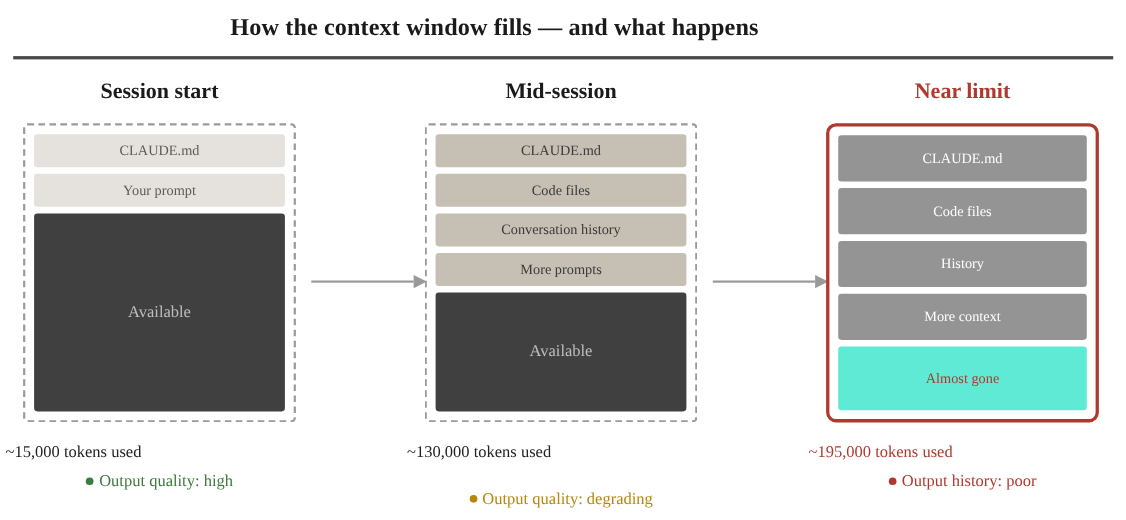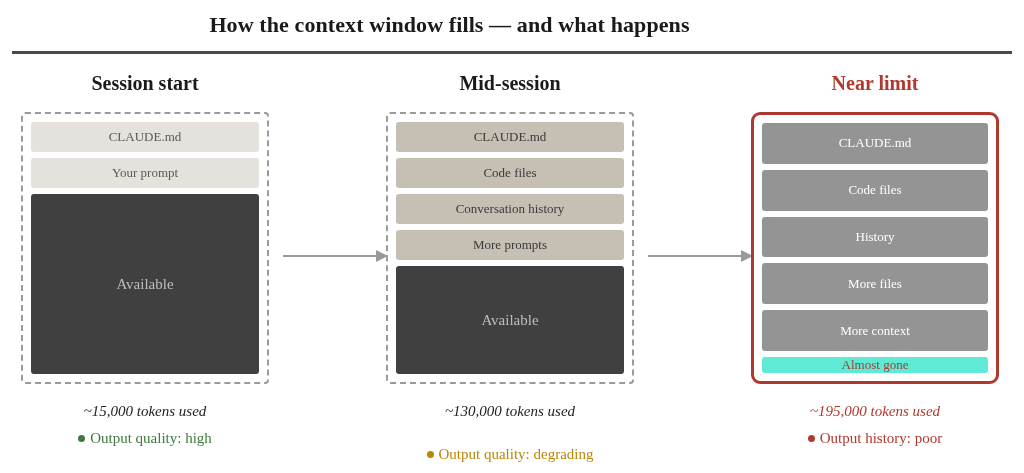--- a/index.html
+++ b/index.html
@@ -92,22 +92,22 @@
   }
   .arrow-1{left:283px;top:250px;width:105px;}
   .arrow-1 .shaft{width:93px;}
   .arrow-1 .head{left:93px;}
   .arrow-2{left:648px;top:250px;width:105px;}
   .arrow-2 .shaft{width:93px;}
   .arrow-2 .head{left:93px;}
 
   
   .tokens{
-    position:absolute;width:280px;text-align:center;
-    top:403px;font-size:15px;color:#222222;font-style:italic;
+    position:absolute;width:280px;text-align:left;
+    top:403px;font-size:15px;color:#222222;
   }
   .quality{
     position:absolute;width:280px;text-align:center;
     top:430px;font-size:15px;
   }
   .f1{left:5px;} .f2{left:370px;} .f3{left:735px;}
 
   .tokens.red{color:#b0392f;}
   .q-green{color:#3d7a3d;}
   .q-amber{color:#b8860b;margin-top:16px;}
@@ -173,21 +173,20 @@
     <div class="head"></div>
   </div>
 
   <div class="col col-3">
     <div class="col-head">Near limit</div>
     <div class="window solid">
       <div class="win-inner">
         <div class="seg seg-t3 h42">CLAUDE.md</div>
         <div class="seg seg-t3 h42">Code files</div>
         <div class="seg seg-t3 h42">History</div>
-        <div class="seg seg-t3 h42">More files</div>
         <div class="seg seg-t3 h42">More context</div>
         <div class="seg seg-gone seg-fill">Almost gone</div>
       </div>
     </div>
   </div>
 
   <div class="tokens f3 red">~195,000 tokens used</div>
   <div class="quality f3 q-red">
     <span class="dot dot-red"></span><span>Output history: poor</span>
   </div>

